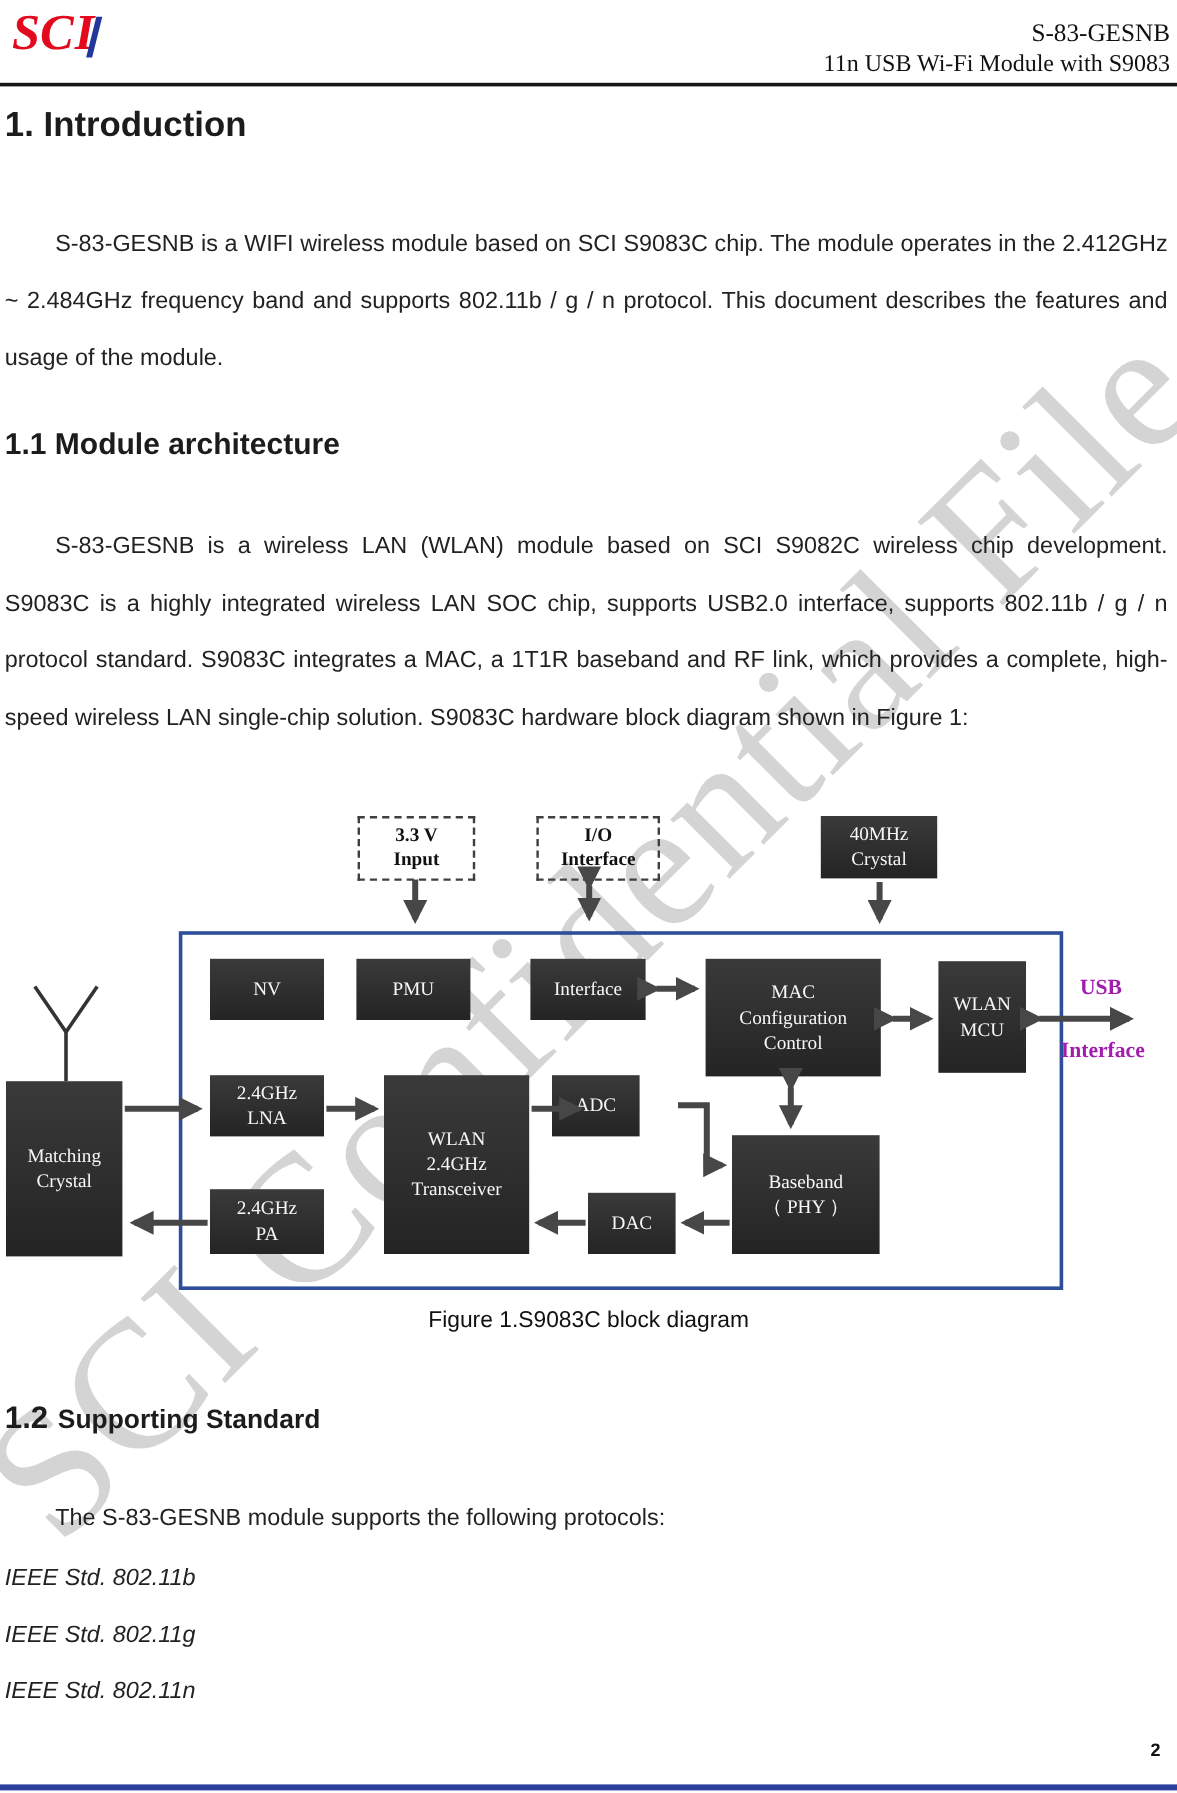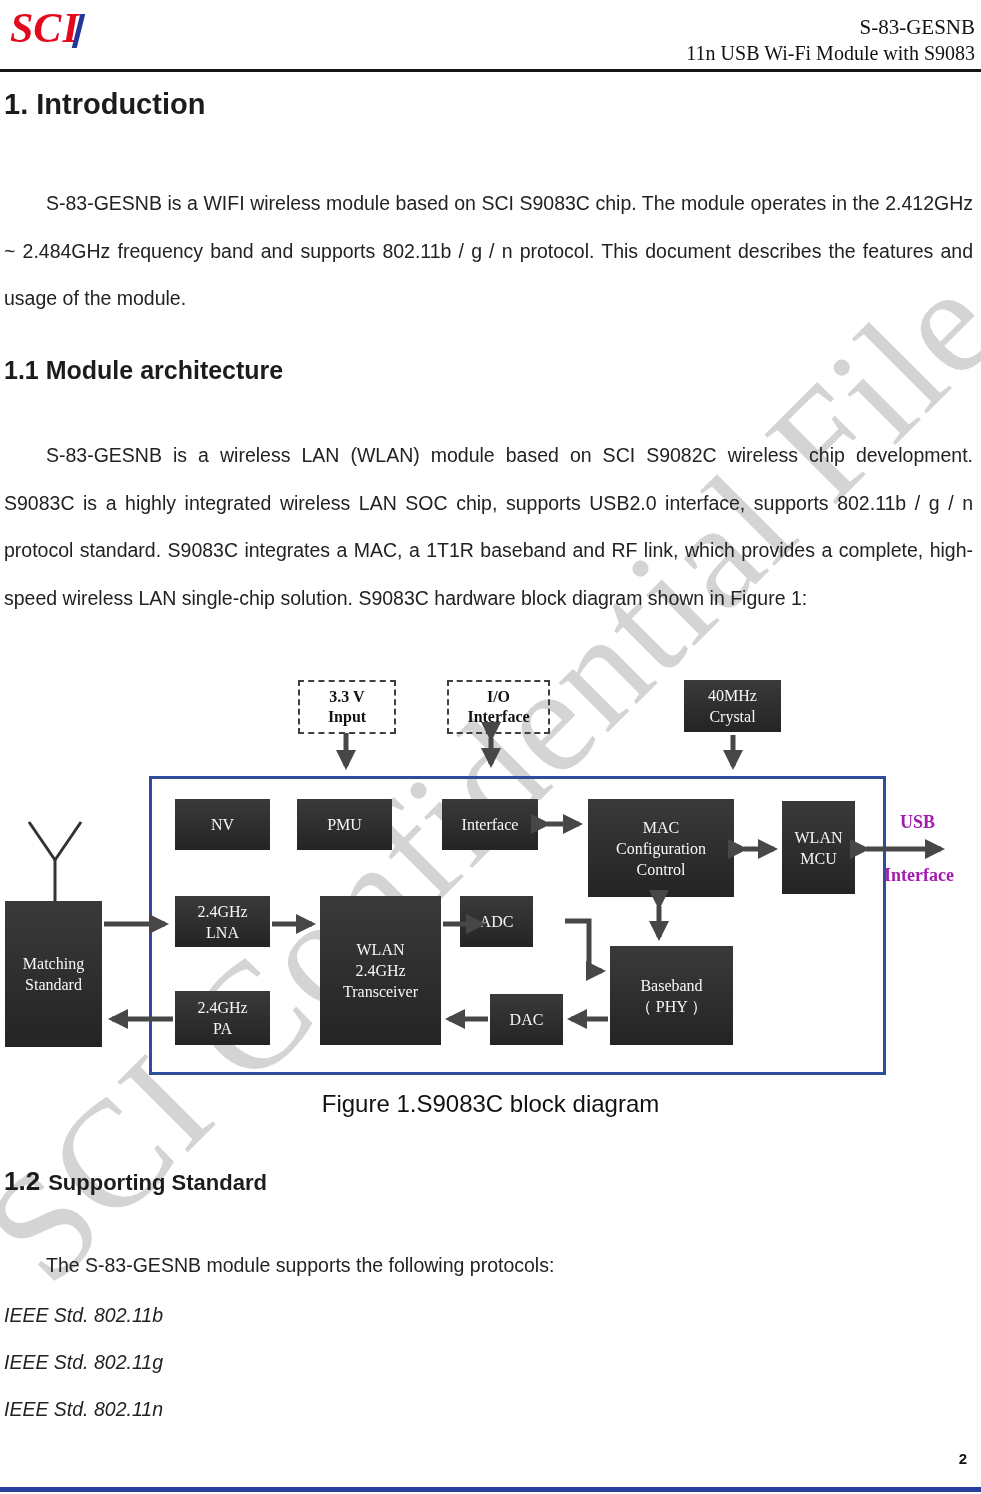--- a/index.html
+++ b/index.html
@@ -64,21 +64,21 @@
   .blk-dashed{
     border:2px dashed #3f3f3f;background:transparent;
     color:#111;font-size:16px;line-height:20px;font-weight:bold;
   }
   .mainbox{position:absolute;left:149px;top:104px;width:731px;height:293px;border:3px solid #2e4d9b;background:transparent;}
   .usb-label{
     position:absolute;font-family:"Liberation Serif",serif;font-weight:bold;
     font-size:18px;color:#a21caf;
   }
   .arrows{position:absolute;left:0;top:0;width:981px;height:415px;pointer-events:none;}
-  .fig-caption{position:absolute;left:0;top:1090px;width:981px;text-align:center;font-size:24px;color:#111;z-index:2;}
+  .fig-caption{position:absolute;left:0;top:1090px;width:981px;text-align:center;font-size:19px;color:#111;z-index:2;}
   
   .page-num{position:absolute;right:14px;top:1450px;font-size:15px;font-weight:bold;color:#111;z-index:2;}
   .bottom-rule{position:absolute;left:0;bottom:2px;width:981px;height:5px;background:#2b3f9f;z-index:2;}
 </style>
 </head>
 <body>
 
 <div class="page">
 
   <div class="watermark">SCI Confidential File</div>
@@ -124,21 +124,21 @@
 2.4GHz
 Transceiver</div>
     <div class="blk blk-dark" style="left:460px;top:224px;width:73px;height:51px;">ADC</div>
     <div class="blk blk-dark" style="left:610px;top:274px;width:123px;height:99px;">Baseband
 （ PHY ）</div>
     <div class="blk blk-dark" style="left:175px;top:319px;width:95px;height:54px;">2.4GHz
 PA</div>
     <div class="blk blk-dark" style="left:490px;top:322px;width:73px;height:51px;">DAC</div>
 
     <div class="blk blk-dark" style="left:5px;top:229px;width:97px;height:146px;">Matching
-Standard</div>
+Crystal</div>
 
     <span class="usb-label" style="left:900px;top:140px;">USB</span>
     <span class="usb-label" style="left:884px;top:193px;">Interface</span>
 
     <svg class="arrows" viewBox="0 0 981 415">
       <defs>
         <marker id="ah" markerWidth="4" markerHeight="4" refX="3.2" refY="2" orient="auto">
           <path d="M0,0 L4,2 L0,4 z" fill="#474747"></path>
         </marker>
       </defs>

